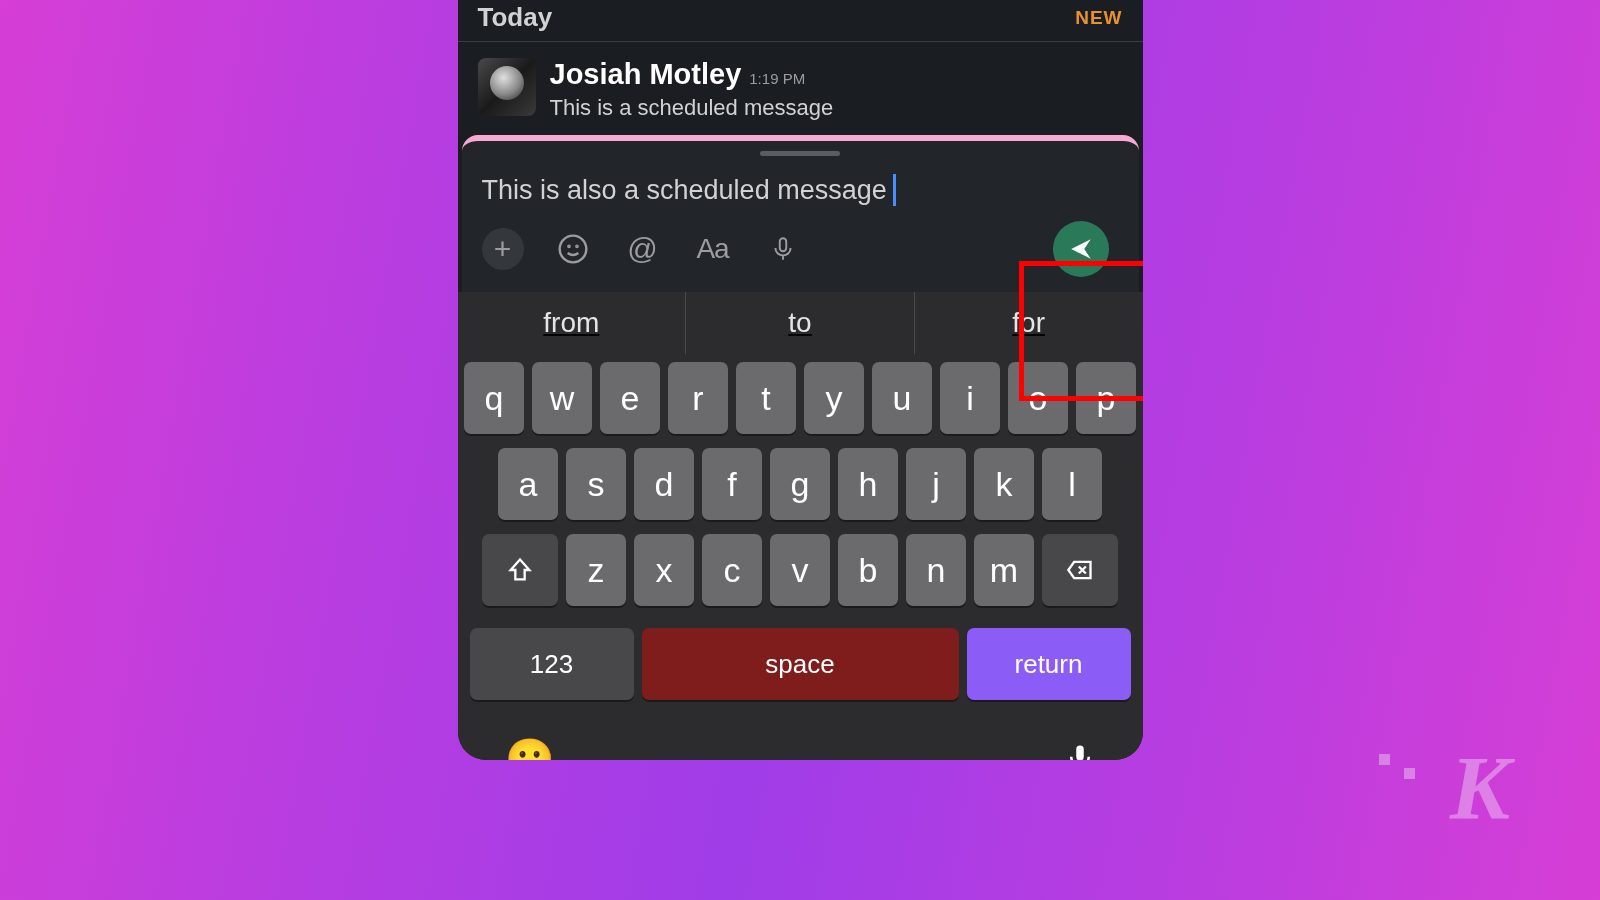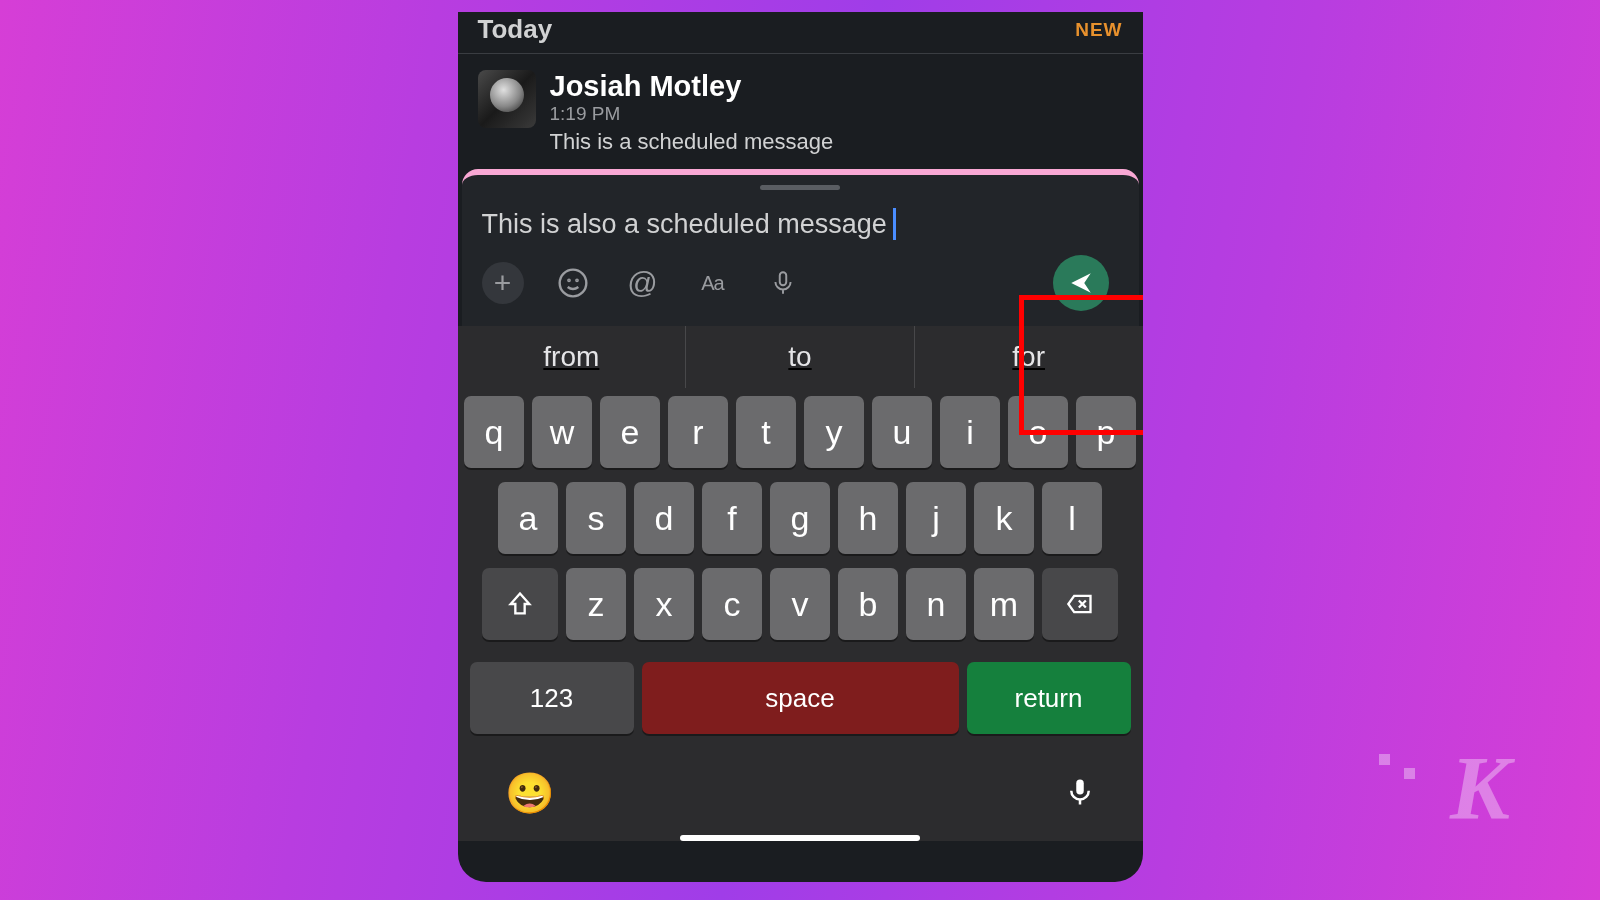--- a/index.html
+++ b/index.html
@@ -9,26 +9,26 @@
       background: linear-gradient(100deg, #d63ed6 0%, #b83de0 25%, #a03de8 50%, #b83de0 75%, #d63ed6 100%);
       font-family: -apple-system, BlinkMacSystemFont, "Segoe UI", Helvetica, Arial, sans-serif;
       display: flex;
       justify-content: center;
       align-items: flex-start;
       overflow: hidden;
       position: relative;
     }
     .phone {
       width: 685px;
-      height: 870px;
+      height: 760px;
       background: #1a1d21;
       border-radius: 0 0 28px 28px;
       overflow: hidden;
       position: relative;
-      margin-top: 12px;
+      margin-top: 0;
     }
     .header-row {
       display: flex;
       align-items: center;
       justify-content: space-between;
       padding: 2px 20px 8px 20px;
     }
     .today-label {
       color: #d1d2d3;
       font-weight: 700;
@@ -61,23 +61,23 @@
     }
     .avatar::before {
       content: "";
       position: absolute;
       top: 8px; left: 12px;
       width: 34px; height: 34px;
       border-radius: 50%;
       background: radial-gradient(circle at 40% 35%, #e0e0e0 0%, #888 55%, #222 100%);
     }
     .message-content { flex: 1; }
-    .msg-header { display: flex; align-items: baseline; gap: 0; flex-direction: column; }
+    .msg-header { display: flex; align-items: baseline; gap: 8px; }
     .username { color: #fff; font-weight: 800; font-size: 29px; }
-    .timestamp { color: #9a9ca0; font-size: 19px; }
+    .timestamp { color: #9a9ca0; font-size: 15px; }
     .msg-text { color: #d1d2d3; font-size: 22px; margin-top: 4px; }
     .composer-wrap {
       margin: 0 4px;
       background: #222529;
       border-radius: 16px 16px 0 0;
       border-top: 6px solid #f9a8d4;
       padding: 0;
     }
     .drag-handle {
       width: 80px; height: 5px;
@@ -110,21 +110,21 @@
       display: flex;
       align-items: center;
       justify-content: center;
       color: #9a9ca0;
       font-size: 30px;
       border-radius: 50%;
     }
     .tb-btn.plus-bg {
       background: #34373c;
     }
-    .tb-aa { font-weight: 400; font-size: 20px; letter-spacing: -1px; }
+    .tb-aa { font-weight: 400; font-size: 28px; letter-spacing: -1px; }
     .send-btn {
       position: absolute;
       right: 30px;
       width: 56px; height: 56px;
       border-radius: 50%;
       background: #2a7a5a;
       display: flex;
       align-items: center;
       justify-content: center;
     }
@@ -196,21 +196,21 @@
       max-width: none;
       font-size: 26px;
     }
     .key.space {
       background: #7f1d1d;
       flex: 1;
       max-width: none;
       font-size: 26px;
     }
     .key.return {
-      background: #15803d;
+      background: #8b5cf6;
       flex: 0 0 164px;
       max-width: none;
       font-size: 26px;
     }
     .kb-footer {
       display: flex;
       justify-content: space-between;
       align-items: center;
       padding: 28px 48px 10px 48px;
     }

